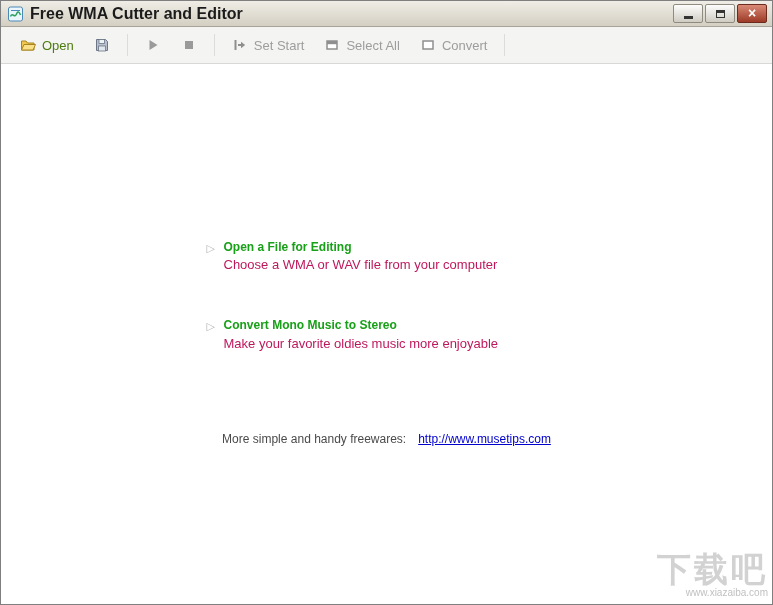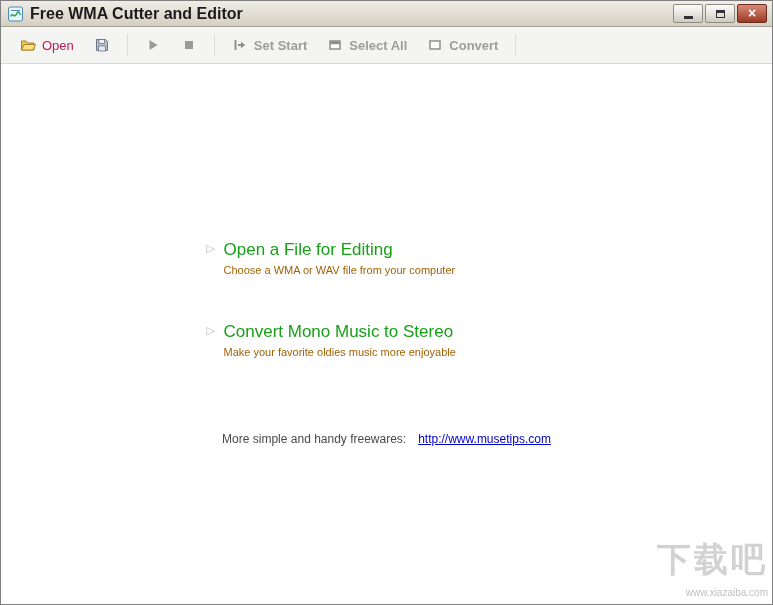--- a/index.html
+++ b/index.html
@@ -48,59 +48,59 @@
     height:37px; flex:0 0 37px;
     background:#f4f4f2;
     border-bottom:1px solid #d8d8d6;
     display:flex; align-items:center;
     padding:0 10px; gap:2px;
   }
   .tb-btn {
     display:flex; align-items:center; gap:6px;
     border:1px solid transparent; background:transparent;
     padding:4px 8px; border-radius:3px;
-    font-family:inherit; font-size:13px; color:#be185d;
+    font-family:inherit; font-size:13px; color:#4d7c0f;
     cursor:pointer; white-space:nowrap;
   }
-  .tb-btn.disabled { color:#9d9d9d; cursor:default;font-weight:bold; }
+  .tb-btn.disabled { color:#9d9d9d; cursor:default; }
   .tb-icon { width:16px; height:16px; display:flex; align-items:center; justify-content:center; }
   .tb-icon svg { display:block; }
   .tb-sep { width:1px; height:22px; background:#dcdcda; margin:0 6px; }
   
   .main { flex:1 1 auto; background:#ffffff; position:relative; }
   .content {
     position:absolute; left:50%; top:176px; transform:translateX(-50%);
     width:360px;
   }
   .action { position:relative; padding-left:17px; margin-bottom:44px; cursor:pointer; }
   .bullet {
     position:absolute; left:0; top:3px;
     font-size:11px; color:#b3b3b3; line-height:1;
   }
   .action-title {
-    font-size:17px; font-weight:normal; color:#18a018; line-height:1.2;
+    font-size:12px; font-weight:bold; color:#18a018; line-height:1.2;
     margin-bottom:3px;
   }
-  .action-sub { font-size:11px; color:#a16207; line-height:1.3; }
+  .action-sub { font-size:13px; color:#be185d; line-height:1.3; }
   .footer {
     position:absolute; left:0; right:0; top:368px;
     text-align:center; font-size:12px; color:#4a4a4a;
   }
   .footer a { color:#0000cc; text-decoration:underline; cursor:pointer; margin-left:12px; }
   
   .watermark {
     position:absolute; right:4px; bottom:6px; z-index:5;
     text-align:right; pointer-events:none; line-height:1;
   }
   .wm-title {
     font-size:34px; font-weight:bold; letter-spacing:3px;
     color:rgba(195,195,195,0.75);
     text-shadow:1px 1px 0 rgba(255,255,255,0.9);
   }
-  .wm-url { font-size:10px; color:rgba(185,185,185,0.9); margin-top:12px; }
+  .wm-url { font-size:10px; color:rgba(185,185,185,0.9); margin-top:2px; }
   
   .statusbar {
     height:24px; flex:0 0 24px;
     background:#f0f0ee;
     border-top:1px solid #d6d6d4;
     display:flex; align-items:stretch;
     font-size:12px; color:#1c1c1c;
   }
   .sb-panel { border-right:1px solid #cfcfcd; box-shadow:1px 0 0 #ffffff; display:flex; align-items:center; }
   .sb-main { flex:1 1 auto; padding-left:8px; }

